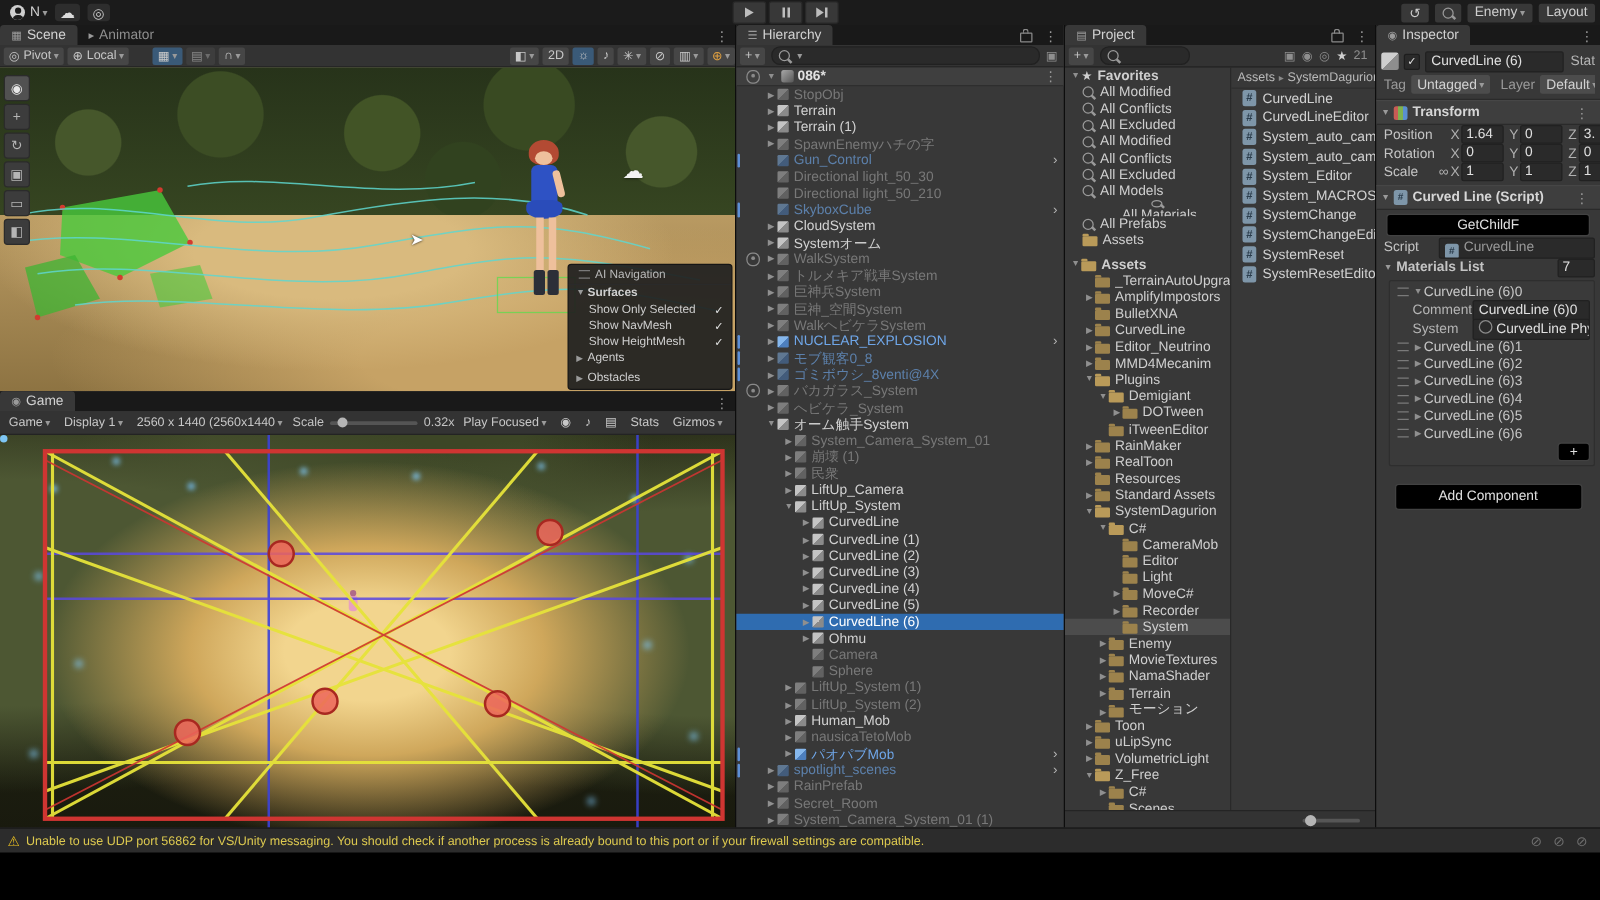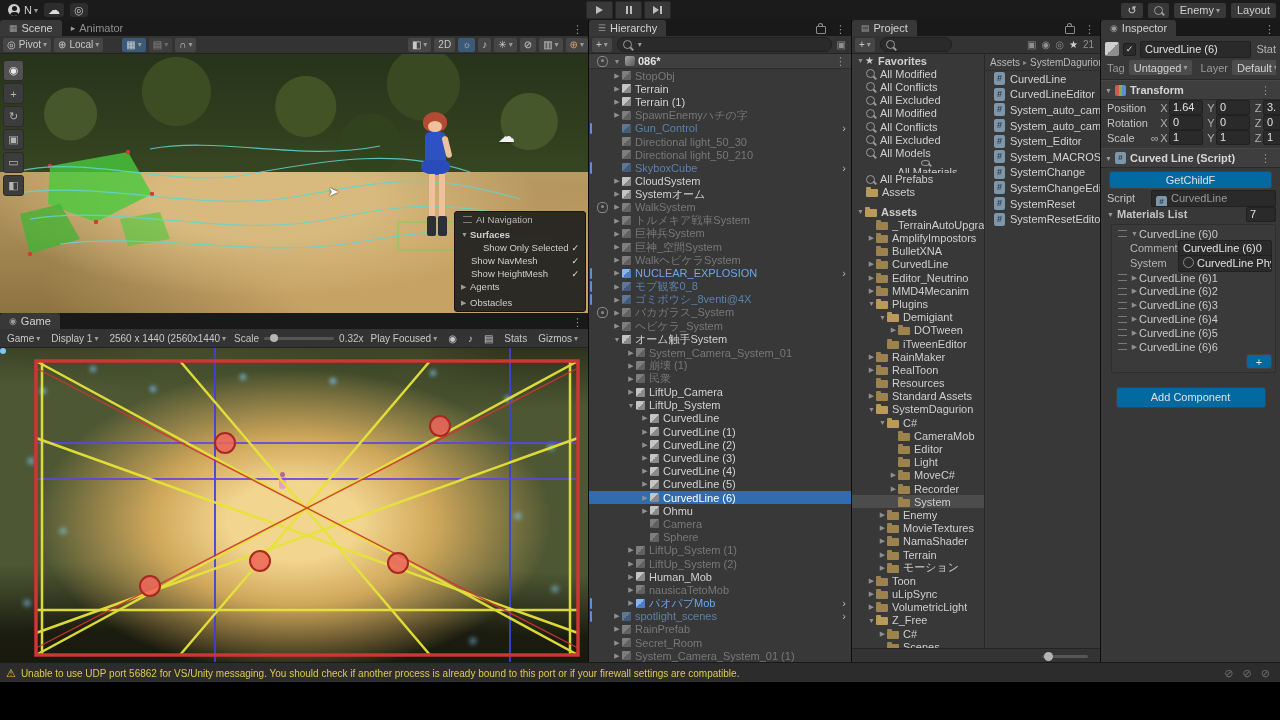--- a/index.html
+++ b/index.html
@@ -157,21 +157,21 @@
   .sect{height:18px;background:#3e3e3e;border-top:1px solid #464646;border-bottom:1px solid #2a2a2a;display:flex;align-items:center;padding:0 4px;}
   .sect .fold{font-size:7px;color:#9a9a9a;width:10px;}
   .sect .ttl{font-weight:bold;color:#d6d6d6;}
   .axisic{width:11px;height:11px;margin-right:4px;flex:none;border-radius:2px;
     background:linear-gradient(90deg,#c95c55 33%,#7fb24f 33% 66%,#5a8fd0 66%);}
   .scrpt{width:11px;height:12px;flex:none;background:#7e96a9;border-radius:2px;color:#2b3d4c;font-size:8px;font-weight:bold;text-align:center;line-height:12px;margin-right:4px;}
   .trow{display:flex;align-items:center;height:15px;padding:0 0 0 6px;}
   .trow .lab{width:44px;flex:none;color:#c4c4c4;}
   .trow .axl{width:8px;flex:none;color:#b0b0b0;text-align:center;margin-right:1px;}
   .num{width:26px;flex:none;height:13px;background:#2a2a2a;border:1px solid #212121;border-radius:2px;line-height:13px;padding:0 3px;margin-right:4px;color:#e0e0e0;overflow:hidden;}
-  .btn{background:#0369a1;border:1px solid #424242;border-radius:3px;color:#e0e0e0;display:flex;align-items:center;justify-content:center;}
+  .btn{background:#000000;border:1px solid #424242;border-radius:3px;color:#e0e0e0;display:flex;align-items:center;justify-content:center;}
   .matbox{margin:2px 4px 2px 10px;background:#3a3a3a;border:1px solid #2e2e2e;border-radius:2px;padding:2px 0;}
   .m-row{display:flex;align-items:center;height:13.8px;padding-left:3px;color:#c8c8c8;}
   .drag{width:9px;height:5px;border-top:1px solid #7a7a7a;border-bottom:1px solid #7a7a7a;margin:0 3px;flex:none;}
   .m-arr{width:9px;font-size:7px;color:#8f8f8f;flex:none;text-align:center;}
   .m-sub{display:flex;align-items:center;height:15px;padding-left:18px;padding-right:3px;}
   .m-sub .lab{width:48px;flex:none;color:#b5b5b5;}
   .objdot{width:9px;height:9px;border-radius:50%;border:1px solid #8a8a8a;margin-right:3px;flex:none;}
 </style>
 </head>
 <body>
@@ -330,21 +330,21 @@
       <span id="cursor" class="abs">➤</span>
       <div id="ai-ov" class="abs">
         <div class="hdr">
             <span class="drag" style="margin-right:4px"></span>
             <span>AI Navigation</span>
           </div>
         <div class="ai-row">
             <span class="ai-fold">▼</span>
             <span style="font-weight:bold">Surfaces</span>
           </div>
-        <div class="ai-row" style="padding-left:28px">
+        <div class="ai-row" style="padding-left:16px">
             <span>Show Only Selected</span>
             <span class="chk">✓</span>
           </div>
         <div class="ai-row" style="padding-left:16px">
             <span>Show NavMesh</span>
             <span class="chk">✓</span>
           </div>
         <div class="ai-row" style="padding-left:16px">
             <span>Show HeightMesh</span>
             <span class="chk">✓</span>
@@ -1019,21 +1019,21 @@
           <div class="p-row" style="padding-left: 26px;">
             <span class="p-arr">▶</span>
             <span class="folder"></span>
             <span class="p-lbl">NamaShader</span>
           </div>
           <div class="p-row" style="padding-left: 26px;">
             <span class="p-arr">▶</span>
             <span class="folder"></span>
             <span class="p-lbl">Terrain</span>
           </div>
-          <div class="p-row" style="padding-left: 26px;">
+          <div class="p-row" style="padding-left: 26px; align-items: flex-end;">
             <span class="p-arr">▶</span>
             <span class="folder"></span>
             <span class="p-lbl">モーション</span>
           </div>
           <div class="p-row" style="padding-left: 15px;">
             <span class="p-arr">▶</span>
             <span class="folder"></span>
             <span class="p-lbl">Toon</span>
           </div>
           <div class="p-row" style="padding-left: 15px;">

